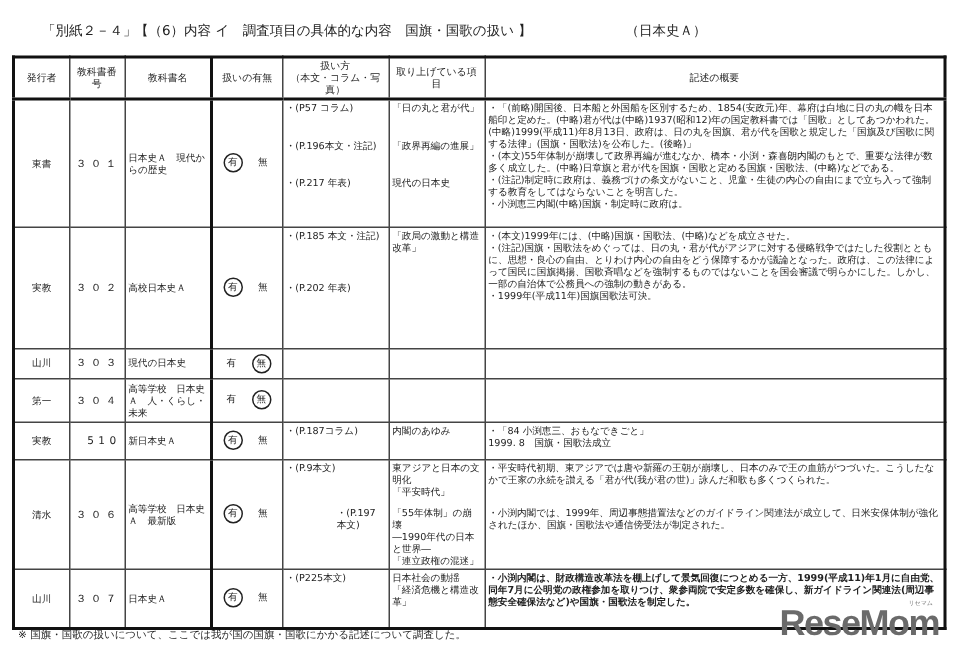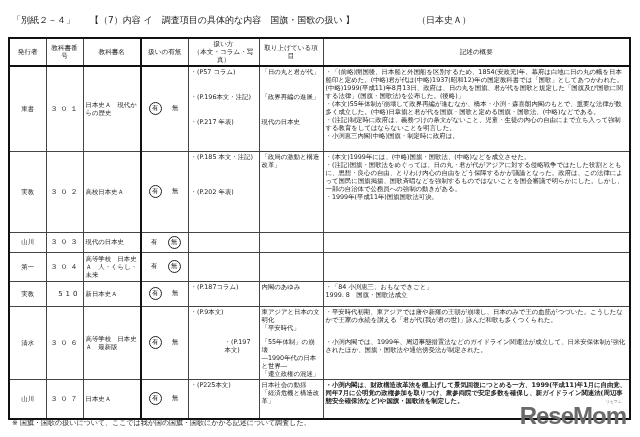--- a/index.html
+++ b/index.html
@@ -22,22 +22,22 @@
   .entry { display:block; }
   .footnote { position:absolute; left:12px; top:418px; font-size:7px; white-space:nowrap; }
   .watermark { position:absolute; right:14px; top:402px; font-size:24px; font-weight:bold;
                color:#6a6a6a; letter-spacing:-1px; font-family:"Liberation Sans", sans-serif; }
   .watermark small { position:absolute; right:4px; top:-3px; font-size:4px; font-weight:normal; letter-spacing:0; color:#777; }
 </style>
 </head>
 <body>
 
 <div class="title-row">
-  <span style="left:0">「別紙２－４」</span>
-  <span style="left:78px">【（7）内容 イ　調査項目の具体的な内容　国旗・国歌の扱い 】</span>
+  <span style="left:16px">「別紙２－４」</span>
+  <span style="left:78px">【（6）内容 イ　調査項目の具体的な内容　国旗・国歌の扱い 】</span>
   <span style="left:405px">（日本史Ａ）</span>
 </div>
 
 <table class="main">
   <colgroup>
     <col style="width:37px">
       <col style="width:37px">
       <col style="width:58px">
       <col style="width:47px">
     <col style="width:71px">

